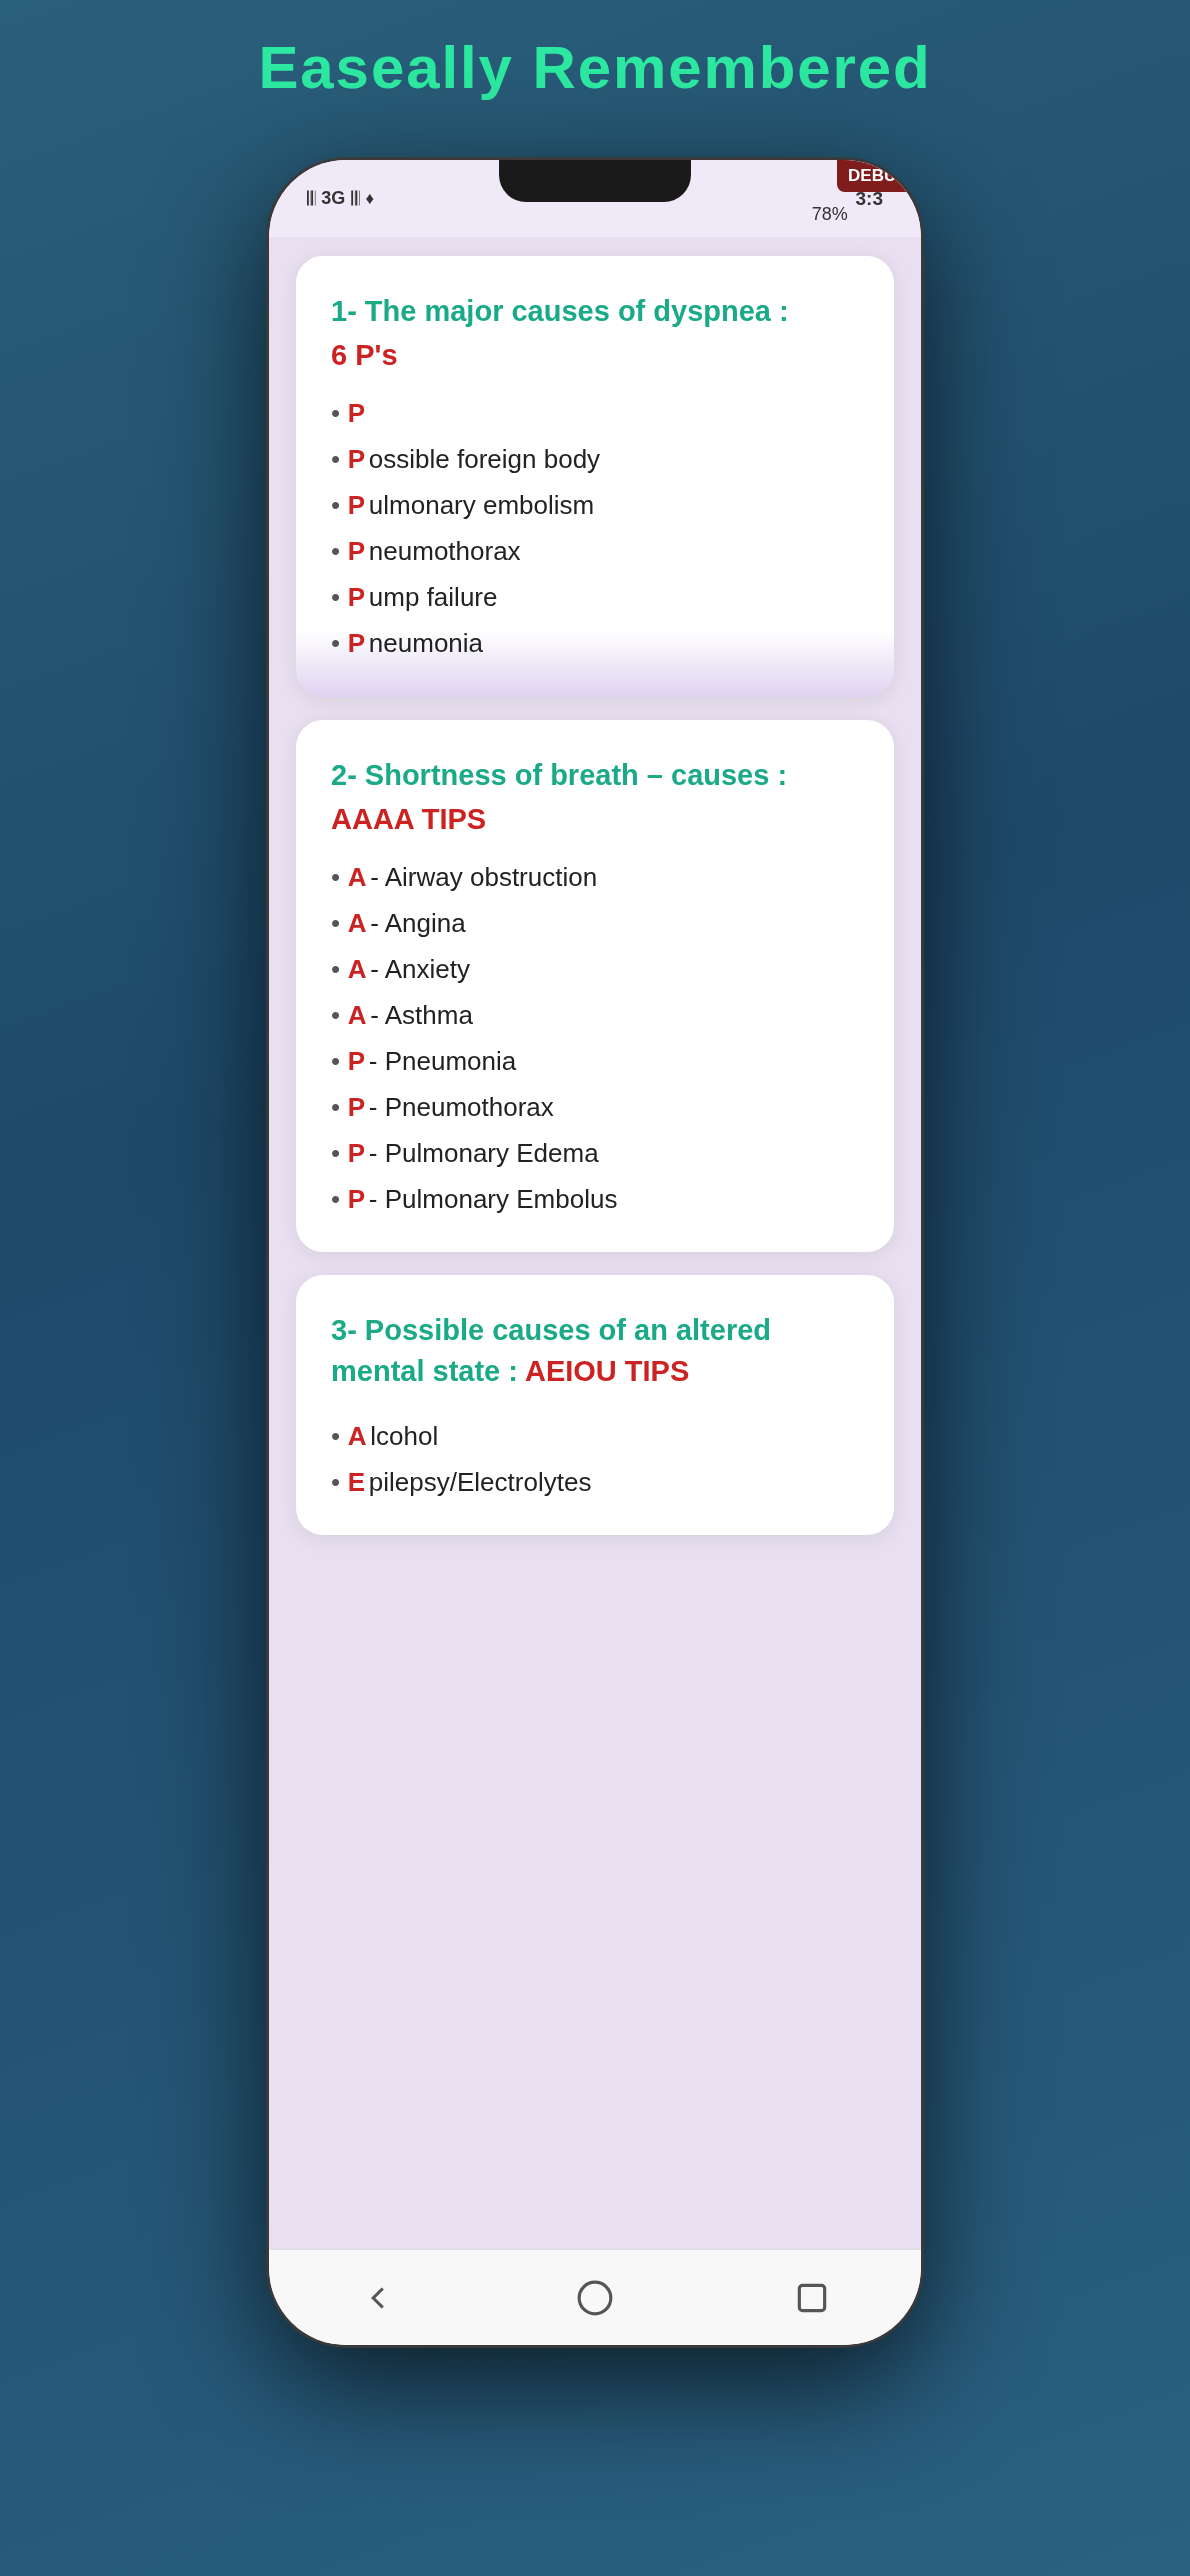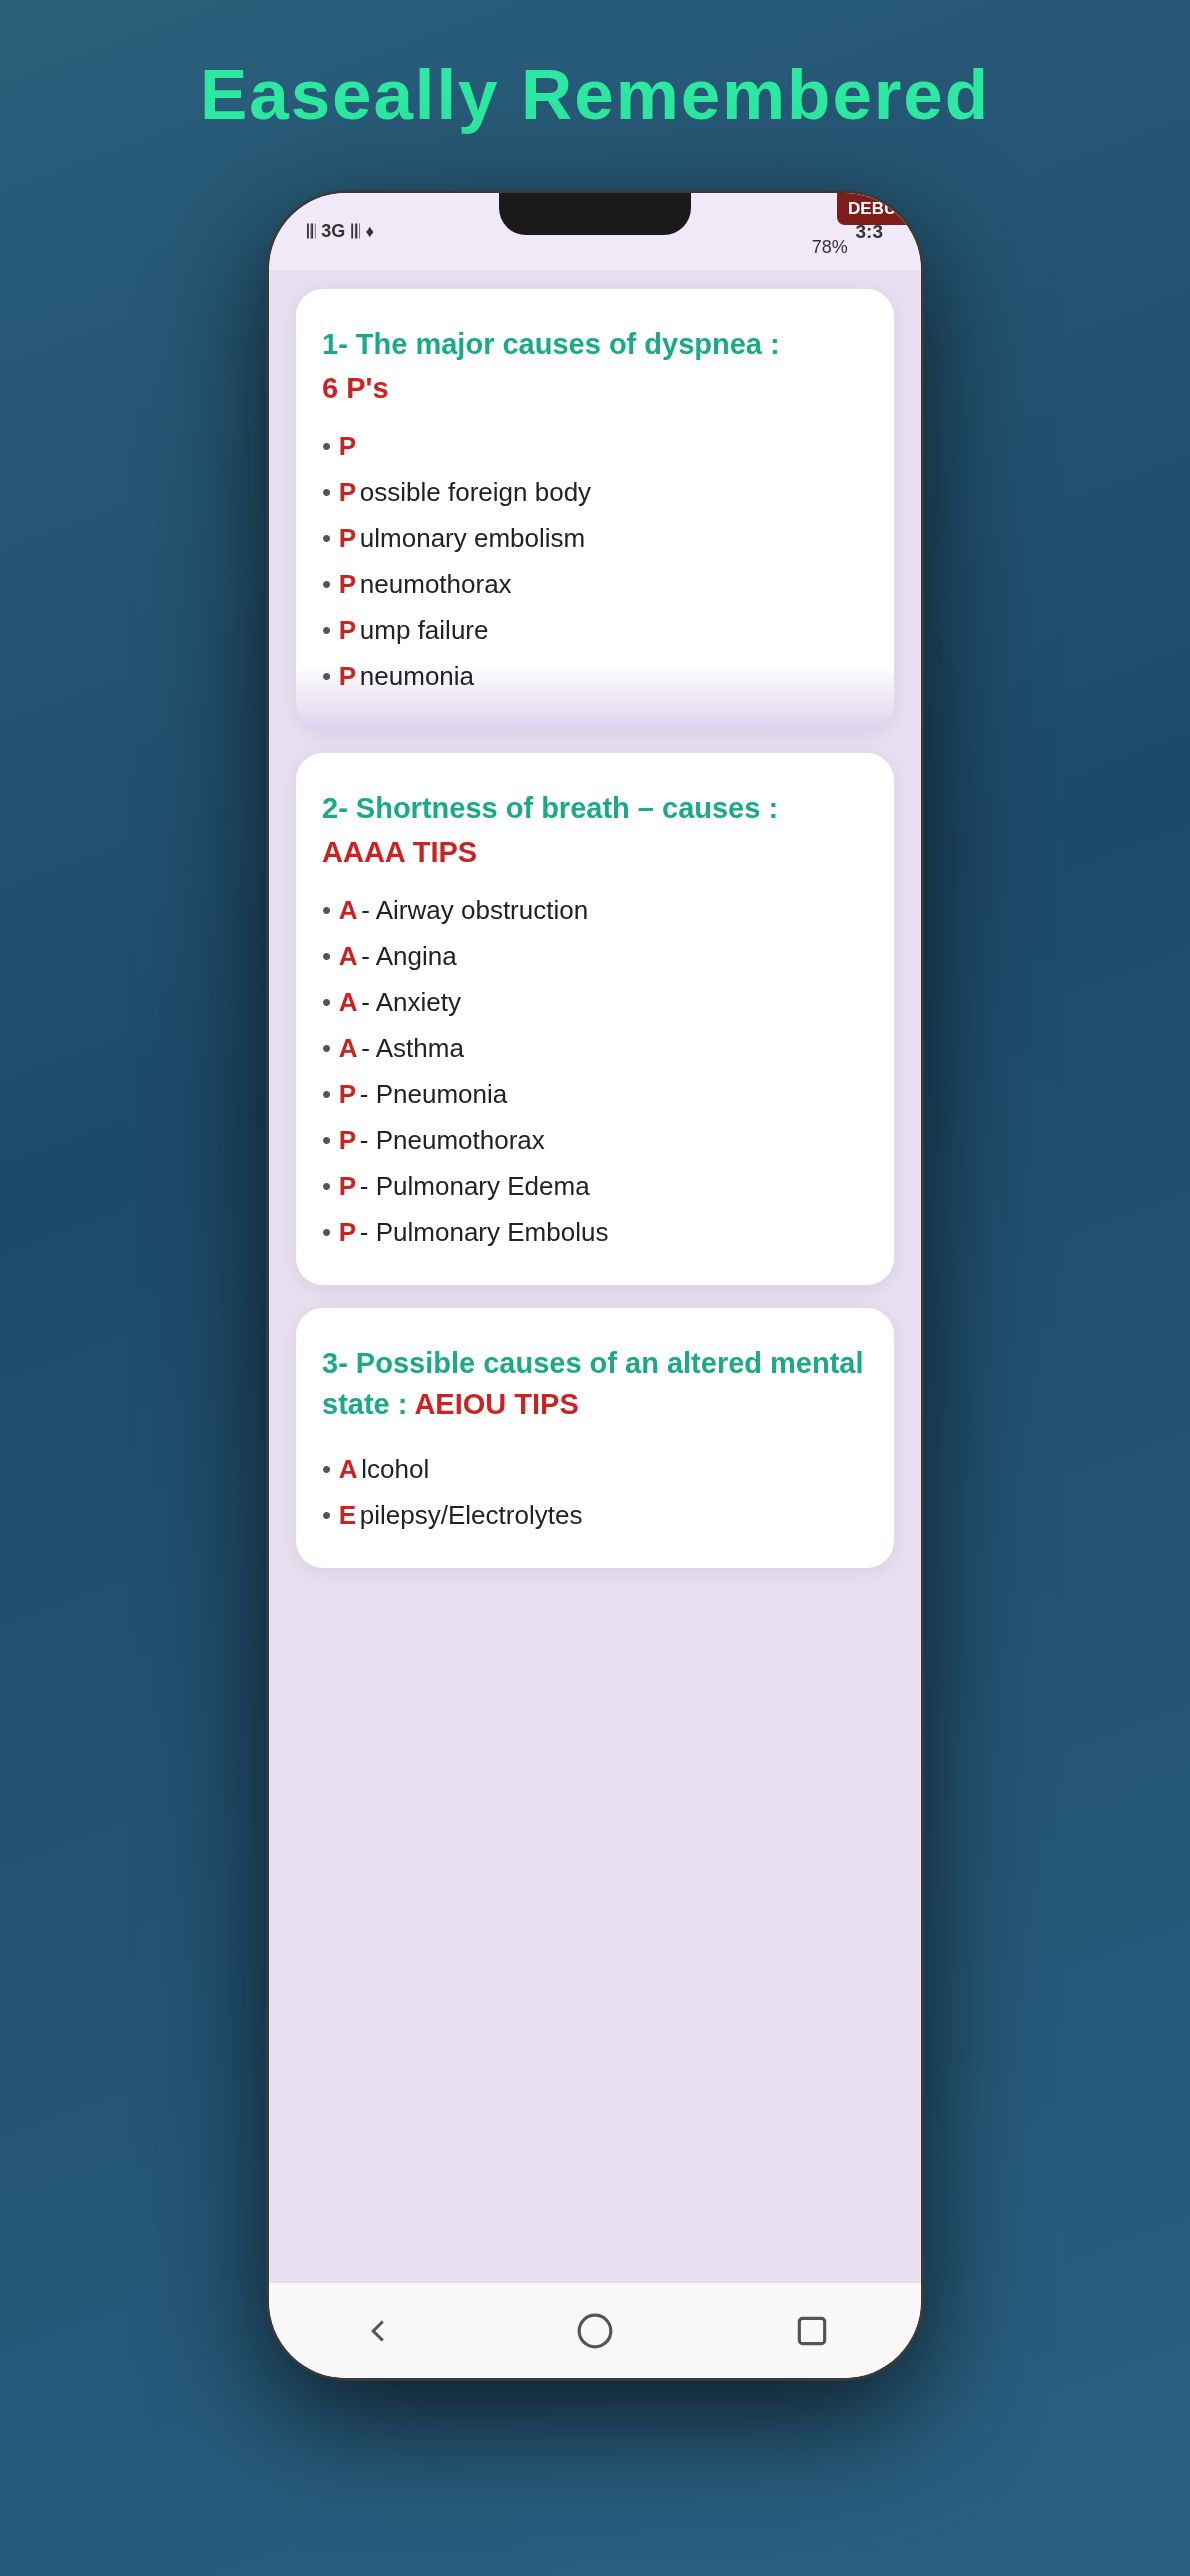--- a/index.html
+++ b/index.html
@@ -11,24 +11,24 @@
       font-family: -apple-system, 'Helvetica Neue', Arial, sans-serif;
       display: flex;
       flex-direction: column;
       align-items: center;
       overflow: hidden;
       position: relative;
     }
 
     .app-title {
       color: #2de8a0;
-      font-size: 71px;
+      font-size: 60px;
       font-weight: 700;
       text-align: center;
-      margin-top: 54px;
+      margin-top: 33px;
       margin-bottom: 58px;
       letter-spacing: 1.9px;
     }
 
     
     .phone-frame {
       width: 652px;
       height: 2185px;
       background: #1a1a1a;
       border-radius: 77px;
@@ -137,21 +137,21 @@
       padding: 19px 27px 19px 27px;
       background: #e8e0f0;
       display: flex;
       flex-direction: column;
       gap: 23px;
     }
 
     .card {
       background: white;
       border-radius: 27px;
-      padding: 35px 26px;
+      padding: 35px 35px;
       box-shadow: 0 3.8px 19px rgba(0,0,0,0.08);
     }
 
     .card-title {
       color: #1aaa88;
       font-size: 29px;
       font-weight: 700;
       margin-bottom: 7.7px;
       line-height: 1.4;
     }

